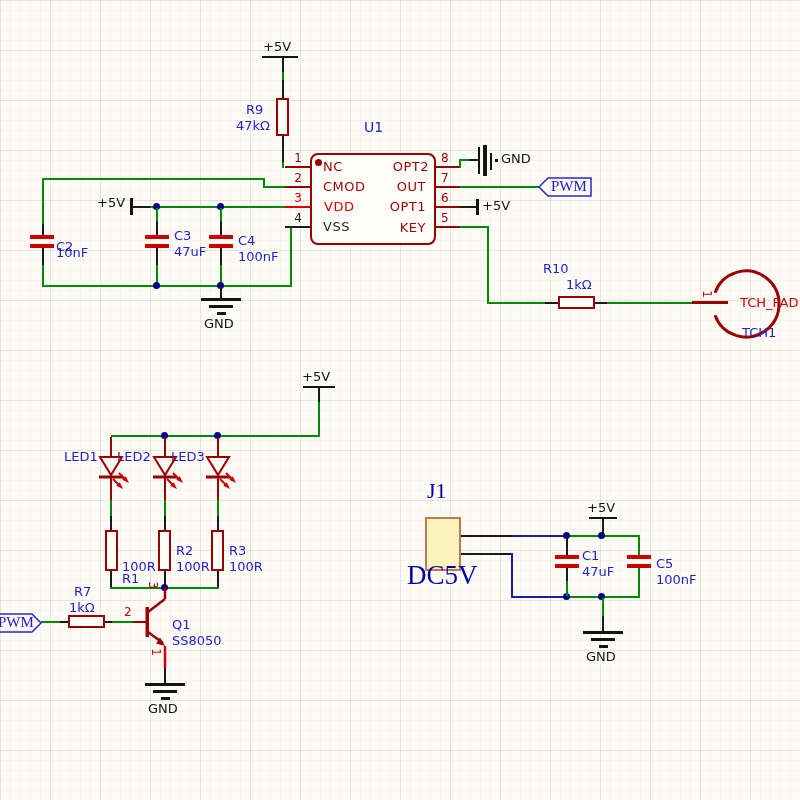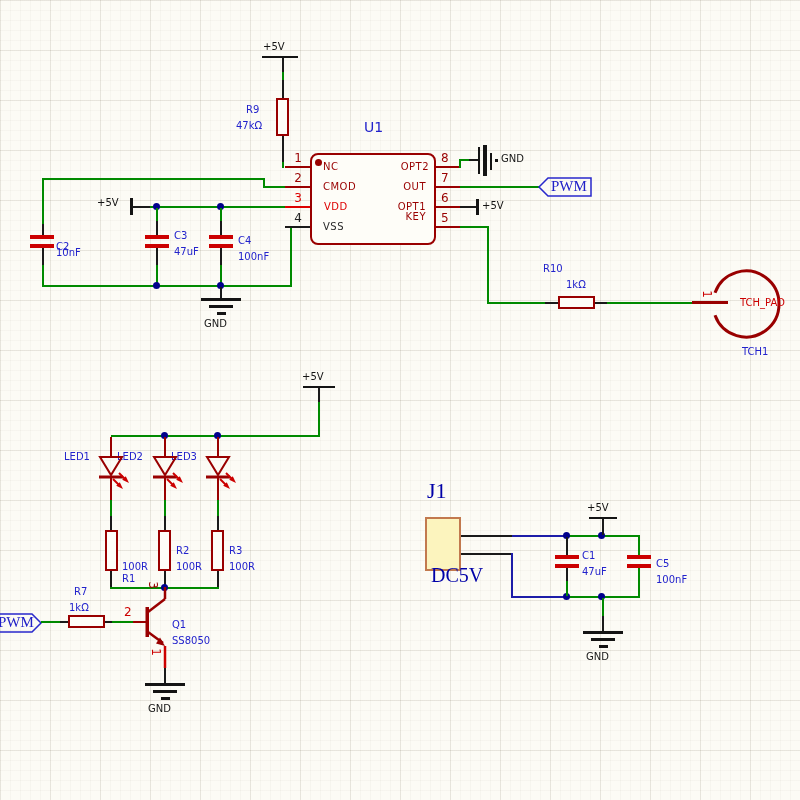--- a/index.html
+++ b/index.html
@@ -13,25 +13,25 @@
       repeating-linear-gradient(to bottom, rgba(120,110,90,.045) 0 1px, transparent 1px 10px);
     font-family:"DejaVu Sans",sans-serif;
   }
   .w{position:absolute}
   .wg{background:#008A00}
   .wb{background:#1A1A1A}
   .wu{background:#1C1CA8}
   .wr{background:#990000}
   .wrb{background:#DD0000}
   .dot{position:absolute;width:7px;height:7px;border-radius:50%;background:#00008B}
-  .lbl{position:absolute;font-size:10px;color:#2222CC;white-space:nowrap;line-height:14px}
+  .lbl{position:absolute;font-size:13px;color:#2222CC;white-space:nowrap;line-height:14px}
   .blk{color:#141414}
   .red{color:#CC0000}
   .pin{position:absolute;font-size:12px;color:#990000;white-space:nowrap;line-height:12px}
-  .pname{position:absolute;font-size:10px;color:#990000;white-space:nowrap;line-height:15px;letter-spacing:.5px}
+  .pname{position:absolute;font-size:13px;color:#990000;white-space:nowrap;line-height:15px;letter-spacing:.5px}
   .rot{transform:rotate(90deg);transform-origin:center}
   .serif{font-family:"Liberation Serif","DejaVu Serif",serif;color:#0000A8}
   .rbody{position:absolute;border:2px solid #990000;background:#FEFDF8;box-sizing:border-box}
   .plate{position:absolute;background:#CC0000}
   .bar{position:absolute;background:#141414}
   .ubox{position:absolute;border:2px solid #990000;border-radius:8px;background:#FEFDF8;box-sizing:border-box}
   .p1dot{position:absolute;width:7px;height:7px;border-radius:50%;background:#990000}
   svg{position:absolute;overflow:visible}
   .alignr{text-align:right}
 </style>
@@ -74,21 +74,21 @@
   <span class="pin" style="left:441px;top:192px">6</span>
   <span class="pin" style="left:441px;top:212px">5</span>
 
   <span class="pname" style="left:323px;top:159px">NC</span>
   <span class="pname" style="left:323px;top:179px">CMOD</span>
   <span class="pname" style="left:324px;top:199px;color:#DD0000">VDD</span>
   <span class="pname" style="left:323px;top:219px;color:#2A2A2A">VSS</span>
   <span class="pname alignr" style="left:359px;top:159px;width:70px">OPT2</span>
   <span class="pname alignr" style="left:356px;top:179px;width:70px">OUT</span>
   <span class="pname alignr" style="left:356px;top:199px;width:70px">OPT1</span>
-  <span class="pname alignr" style="left:356px;top:209px;width:70px">KEY</span>
+  <span class="pname alignr" style="left:356px;top:220px;width:70px">KEY</span>
 
   <div class="w wg" style="left:263px;top:186px;width:22px;height:2px"></div>
   <div class="w wg" style="left:263px;top:178px;width:2px;height:10px"></div>
   <div class="w wg" style="left:42px;top:178px;width:223px;height:2px"></div>
   <div class="w wg" style="left:42px;top:178px;width:2px;height:46px"></div>
 
   <span class="lbl blk" style="left:97px;top:196px">+5V</span>
   <div class="bar" style="left:130px;top:198px;width:3px;height:17px"></div>
   <div class="w wb" style="left:132px;top:206px;width:18px;height:2px"></div>
   <div class="w wg" style="left:150px;top:206px;width:135px;height:2px"></div>
@@ -160,21 +160,21 @@
   <div class="w wg" style="left:607px;top:302px;width:85px;height:2px"></div>
   <span class="lbl" style="left:543px;top:262px">R10</span>
   <span class="lbl" style="left:566px;top:278px">1kΩ</span>
 
   <div class="w wr" style="left:692px;top:301px;width:36px;height:3px"></div>
   <svg style="left:705px;top:263px" width="90" height="85">
     <path d="M10 29.7 A33 33 0 1 1 10 52.3" fill="none" stroke="#990000" stroke-width="3"></path>
   </svg>
   <span class="pin rot" style="left:703px;top:288px;color:#CC0000">1</span>
   <span class="lbl red" style="left:740px;top:296px">TCH_PAD</span>
-  <span class="lbl" style="left:742px;top:345px">TCH1</span>
+  <span class="lbl" style="left:742px;top:326px">TCH1</span>
 
   <span class="lbl blk" style="left:302px;top:370px">+5V</span>
   <div class="bar" style="left:303px;top:386px;width:32px;height:2px"></div>
   <div class="w wb" style="left:318px;top:388px;width:2px;height:14px"></div>
   <div class="w wg" style="left:318px;top:402px;width:2px;height:35px"></div>
   <div class="w wg" style="left:111px;top:435px;width:209px;height:2px"></div>
   <div class="dot" style="left:161px;top:432px"></div>
   <div class="dot" style="left:214px;top:432px"></div>
 
   <span class="lbl" style="left:64px;top:450px">LED1</span>
@@ -263,21 +263,21 @@
   <span class="pin rot" style="left:152px;top:646px;color:#CC0000">1</span>
 
   <div class="w wb" style="left:164px;top:668px;width:2px;height:15px"></div>
   <div class="bar" style="left:145px;top:683px;width:40px;height:3px"></div>
   <div class="bar" style="left:153px;top:690px;width:24px;height:3px"></div>
   <div class="bar" style="left:161px;top:697px;width:9px;height:3px"></div>
   <span class="lbl blk" style="left:148px;top:702px">GND</span>
 
   <span class="lbl serif" style="left:427px;top:484px;font-size:22px">J1</span>
   <div style="position:absolute;left:425px;top:517px;width:36px;height:54px;background:#FCF4BE;border:2px solid #C2794E;box-sizing:border-box"></div>
-  <span class="lbl serif" style="left:431px;top:568px;font-size:20px">DC5V</span>
+  <span class="lbl serif" style="left:407px;top:568px;font-size:27px">DC5V</span>
 
   <div class="w wb" style="left:461px;top:535px;width:51px;height:2px"></div>
   <div class="w wu" style="left:512px;top:535px;width:55px;height:2px"></div>
   <div class="w wb" style="left:461px;top:553px;width:51px;height:2px"></div>
   <div class="w wu" style="left:511px;top:553px;width:2px;height:45px"></div>
   <div class="w wu" style="left:511px;top:596px;width:56px;height:2px"></div>
 
   <div class="w wg" style="left:566px;top:535px;width:74px;height:2px"></div>
   <div class="w wg" style="left:566px;top:596px;width:74px;height:2px"></div>
   <div class="dot" style="left:563px;top:532px"></div>

